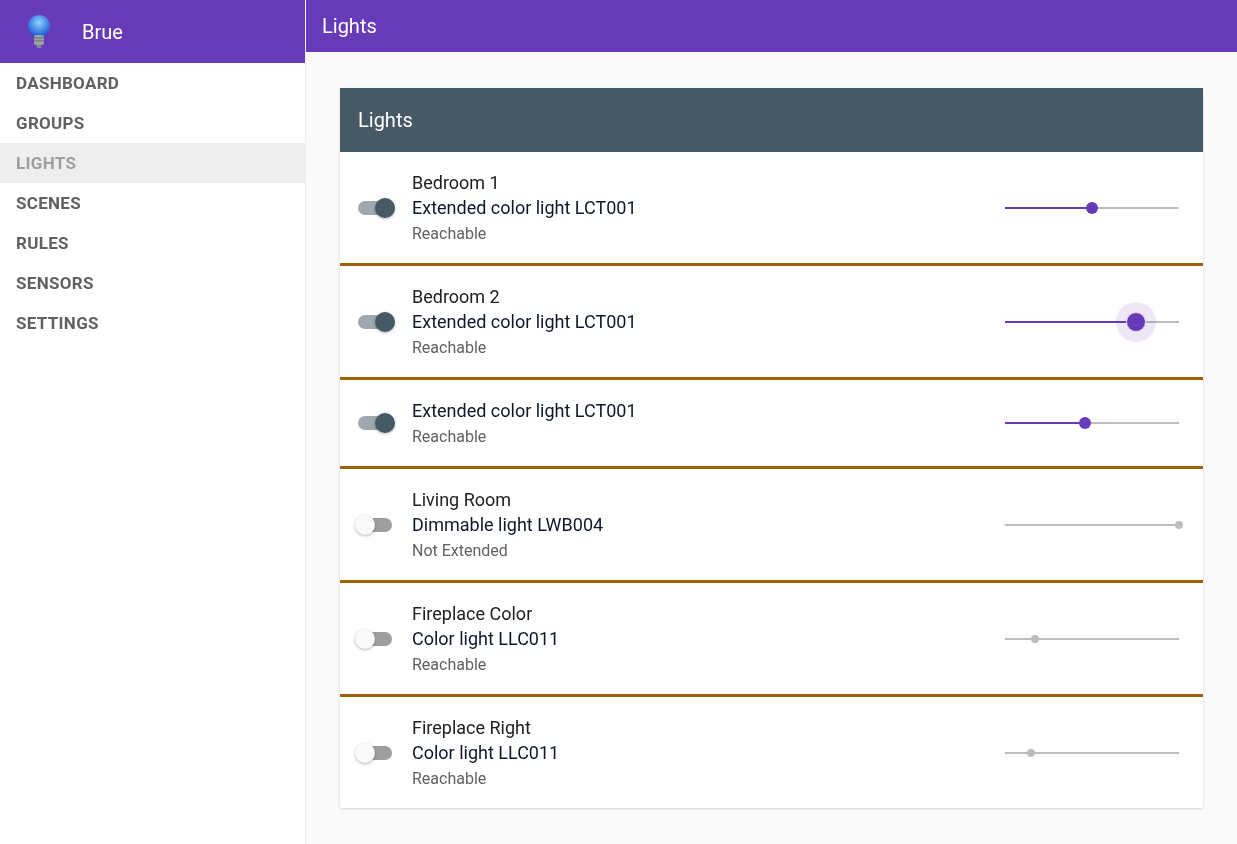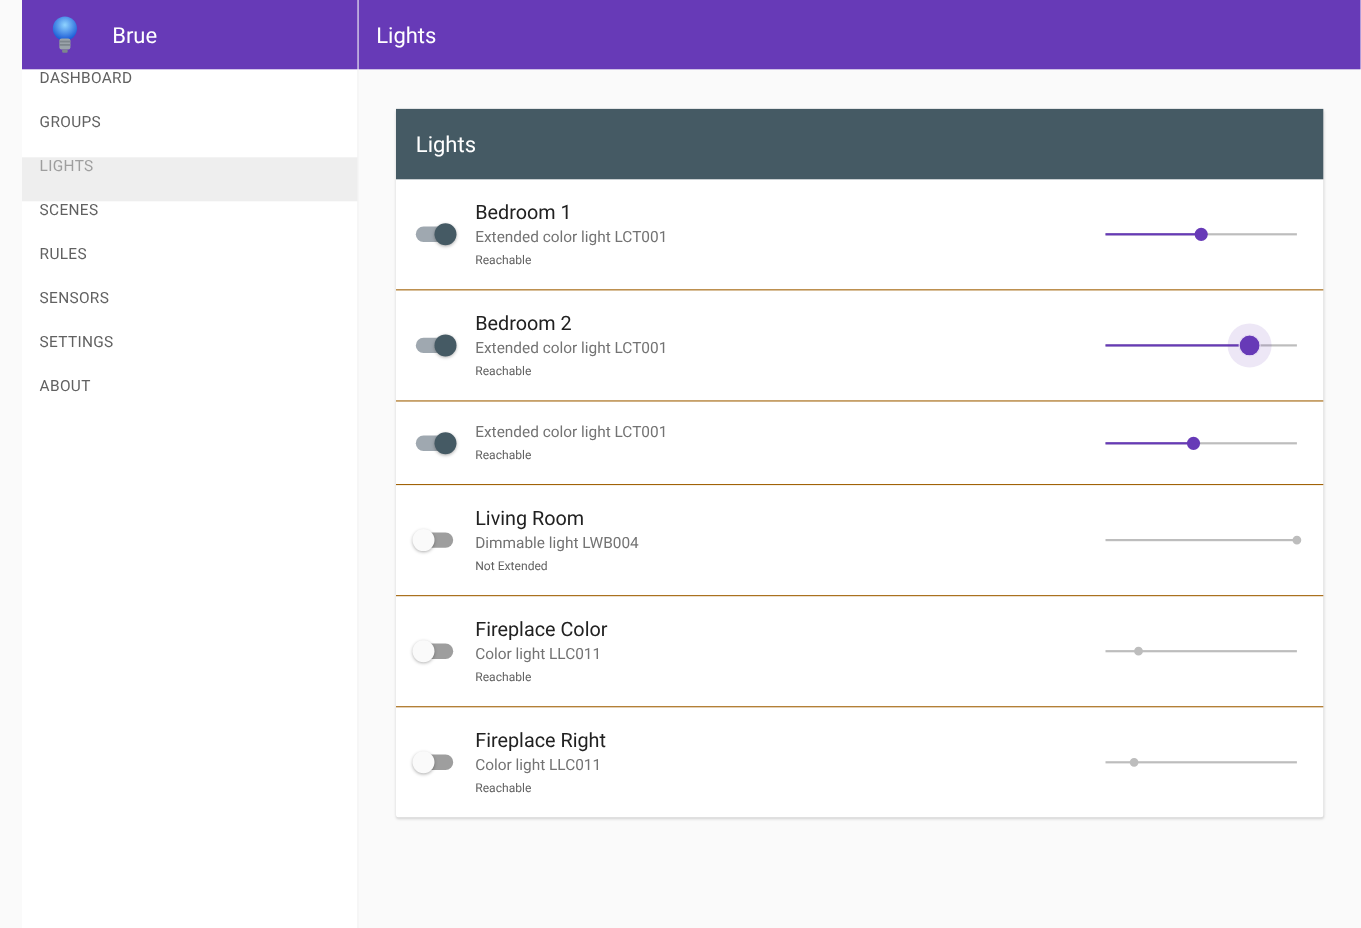--- a/index.html
+++ b/index.html
@@ -4,21 +4,21 @@
   <style>
     * { box-sizing: border-box; margin: 0; padding: 0; }
     body {
       font-family: Roboto, -apple-system, BlinkMacSystemFont, "Segoe UI", Arial, sans-serif;
       background: #fafafa;
       color: #212121;
       width: 1237px;
       height: 844px;
       overflow: hidden;
     }
-    .app { display: flex; height: 100%; padding-left: 20px; }
+    .app { display: flex; height: 100%; }
 
     
     .sidebar {
       width: 306px;
       background: #fff;
       display: flex;
       flex-direction: column;
       border-right: 1px solid #eee;
     }
     .sidebar-header {
@@ -32,25 +32,27 @@
     .bulb-icon svg { display: block; }
     .app-title {
       color: #fff;
       font-size: 20px;
       font-weight: 400;
     }
     .nav { padding-top: 0; }
     .nav-item {
       height: 40px;
       display: flex;
+      align-items: center;
       padding-left: 16px;
-      font-size: 14px;
+      font-size: 17px;
       color: #616161;
       letter-spacing: 0.3px;
       cursor: pointer;
+      font-weight: bold;
     }
     .nav-item.active {
       background: #eeeeee;
       color: #9e9e9e;
     }
 
     
     .main {
       flex: 1;
       display: flex;
@@ -83,21 +85,21 @@
       color: #fff;
       padding: 20px 18px;
       font-size: 20px;
       font-weight: 400;
     }
     .list { }
     .row {
       display: flex;
       align-items: center;
       padding: 20px 24px 20px 18px;
-      border-bottom: 1px solid #a16207;
+      border-bottom: 3px solid #a16207;
       gap: 20px;
     }
     .row:last-child { border-bottom: none; }
 
     
     .toggle {
       width: 34px; height: 14px;
       border-radius: 8px;
       position: relative;
       cursor: pointer;
@@ -110,22 +112,22 @@
       border-radius: 50%;
       position: absolute;
       top: -3px;
       box-shadow: 0 1px 3px rgba(0,0,0,0.3);
     }
     .toggle.off .toggle-thumb { left: -3px; background: #fafafa; }
     .toggle.on  .toggle-thumb { right: -3px; background: #455A64; }
 
     .info { flex: 1; min-width: 0; }
     .light-name { font-size: 18px; color: #212121; margin-bottom: 4px; }
-    .light-type { font-size: 14px; color: #737373; margin-bottom: 6px; }
-    .light-status { font-size: 11px; color: #616161; }
+    .light-type { font-size: 18px; color: #0f172a; margin-bottom: 6px; }
+    .light-status { font-size: 16px; color: #616161; }
 
     
     .slider {
       width: 174px;
       height: 32px;
       position: relative;
       display: flex;
       align-items: center;
       cursor: pointer;
       flex-shrink: 0;
@@ -198,23 +200,20 @@
         </div>
         <div class="nav-item">
           <span>RULES</span>
         </div>
         <div class="nav-item">
           <span>SENSORS</span>
         </div>
         <div class="nav-item">
           <span>SETTINGS</span>
         </div>
-        <div class="nav-item">
-          <span>ABOUT</span>
-        </div>
       </nav>
   </aside>
 
   <main class="main">
     <div class="main-header">
       <span class="page-title">Lights</span>
     </div>
     <div class="content">
       <div class="card">
         <div class="card-header">Lights</div>

